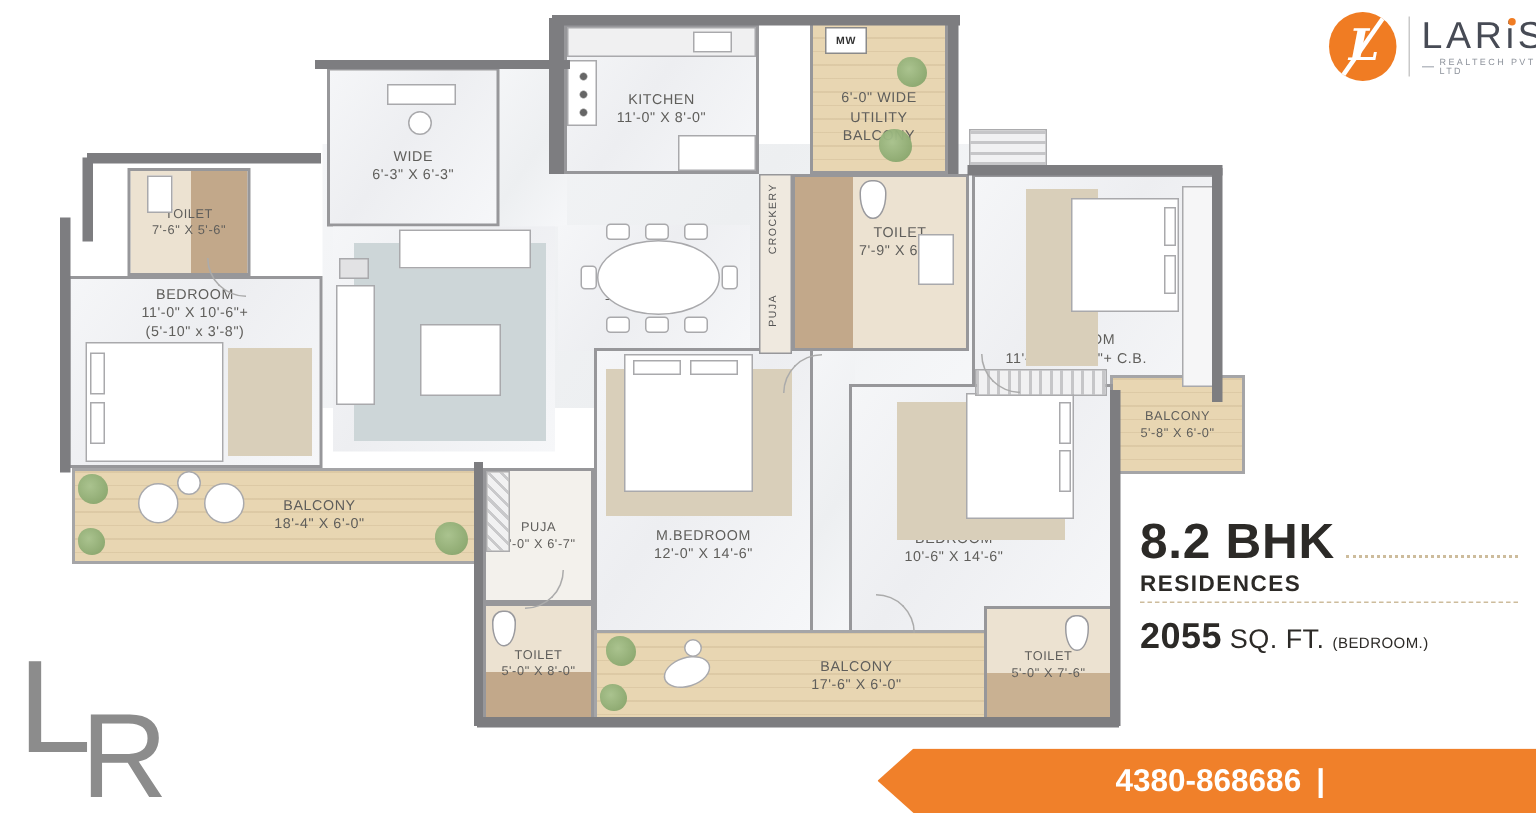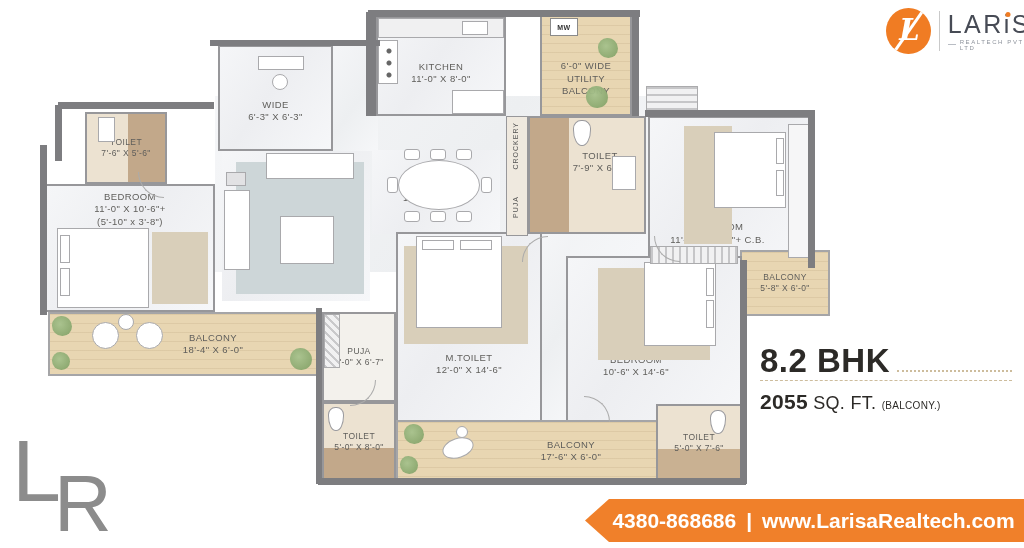--- a/index.html
+++ b/index.html
@@ -58,21 +58,21 @@
   #info { position:absolute; left:760px; top:344px; width:252px; z-index:9; color:#2c2a27; }
   .title-row { display:flex; align-items:flex-end; gap:7px; }
   .info-title { font-size:33px; font-weight:800; letter-spacing:.5px; line-height:1; }
   .dotline { flex:1; border-bottom:2px dotted #cdbc9c; margin-bottom:5px; }
   .info-sub { font-size:15px; font-weight:800; letter-spacing:1px; margin-top:4px; }
   .info-badge { display:block; background:#b3905c; color:#fff; font-size:10.5px; font-weight:700;
                 text-align:center; padding:3px 4px; border-radius:11px; margin-top:7px; white-space:nowrap; }
   .info-note { font-size:8.5px; color:#a3875b; letter-spacing:1.1px; margin-top:7px; font-weight:600; }
   .dashline { border-top:1.5px dashed #cdbc9c; margin-top:3px; }
   .info-area { margin-top:9px; font-size:18px; letter-spacing:.3px; }
-  .info-area b { font-size:21px; font-weight:800;margin-top:36px; }
+  .info-area b { font-size:24px; font-weight:800;margin-top:36px; }
   .info-area .approx { font-size:10px; }
 
   
   #wm { position:absolute; left:12px; top:430px; z-index:9; color:#8c8c8c; }
   .wm-l { position:absolute; left:0; top:6px; font-size:88px; line-height:.8; }
   .wm-r { position:absolute; left:42px; top:42px; font-size:80px; line-height:.8; }
 
   
   #banner { position:absolute; left:585px; top:499px; width:439px; height:43px; background:#f0802a;
             clip-path:polygon(0 50%, 24px 0, 100% 0, 100% 100%, 24px 100%);
@@ -167,21 +167,21 @@
 
   <div class="room" style="left:322px;top:312px;width:74px;height:90px;background:#f3f1ec">
     <div class="lbl s">
         <span>PUJA</span>
         <span>5'-0" X 6'-7"</span>
       </div>
   </div>
 
   <div class="room marble" style="left:396px;top:232px;width:146px;height:190px">
     <div class="lbl" style="justify-content:flex-start;padding-top:118px">
-        <span>M.TOILET</span>
+        <span>M.BEDROOM</span>
         <span>12'-0" X 14'-6"</span>
       </div>
   </div>
 
   <div class="room marble" style="left:566px;top:256px;width:176px;height:166px">
     <div class="lbl" style="justify-content:flex-start;padding-top:96px;padding-right:40px">
         <span>BEDROOM</span>
         <span>10'-6" X 14'-6"</span>
       </div>
   </div>
@@ -316,32 +316,32 @@
       <div class="logo-name"><span>LAR</span><span class="logo-i">i</span><span>SA</span></div>
       <div class="logo-sub">REALTECH PVT LTD</div>
     </div>
   </div>
 
   <div id="info">
     <div class="title-row">
       <span class="info-title">8.2 BHK</span>
       <span class="dotline"></span>
     </div>
+    <div class="info-sub">RESIDENCES</div>
     <div class="dashline"></div>
     <div class="info-area">
       <b>2055</b>
       <span>SQ. FT.</span>
-      <span class="approx">(BALCONY.)</span>
+      <span class="approx">(BEDROOM.)</span>
     </div>
   </div>
 
   <div id="wm">
     <div class="wm-l">L</div>
     <div class="wm-r">R</div>
   </div>
 
   <div id="banner">
     <span>4380-868686</span>
     <span>|</span>
-    <span>www.LarisaRealtech.com</span>
   </div>
 
 </div>
 
 </body></html>

